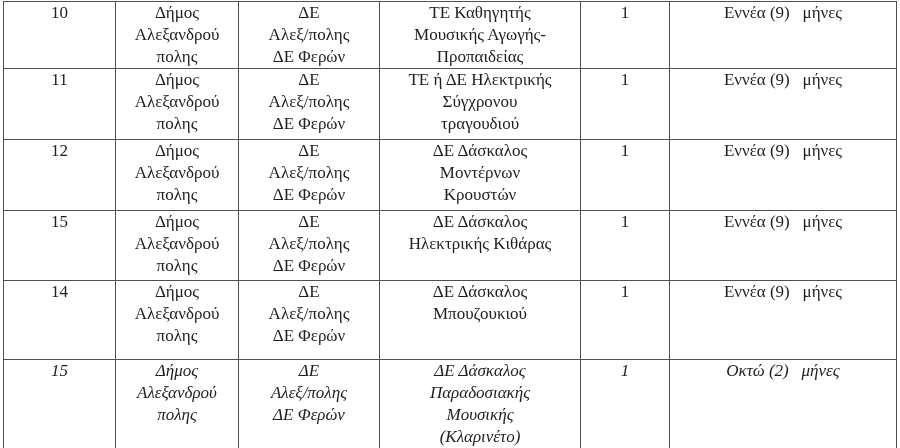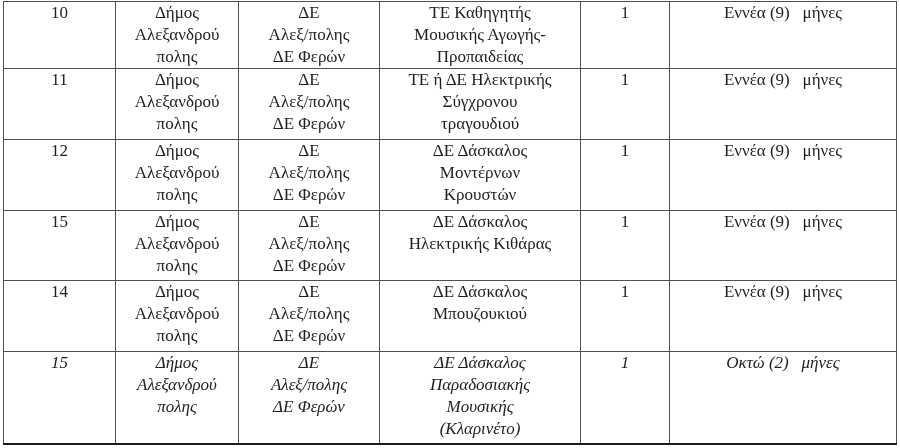--- a/index.html
+++ b/index.html
@@ -37,21 +37,21 @@
     border-bottom: 2px solid #1c1c1c;
   }
   td.c-srv {
     text-align: left;
     padding-left: 6px;
   }
   tr.r0 { height: 66px; }
   tr.r1 { height: 71px; }
   tr.r2 { height: 71px; }
   tr.r3 { height: 70px; }
-  tr.r4 { height: 71px; }
+  tr.r4 { height: 79px; }
   tr.r5 { height: 92px; font-style: italic; }
   col.col-no  { width: 112px; }
   col.col-mun { width: 123px; }
   col.col-srv { width: 141px; }
   col.col-spc { width: 201px; }
   col.col-cnt { width: 89px; }
   col.col-dur { width: 227px; }
 </style>
 </head>
 <body>

